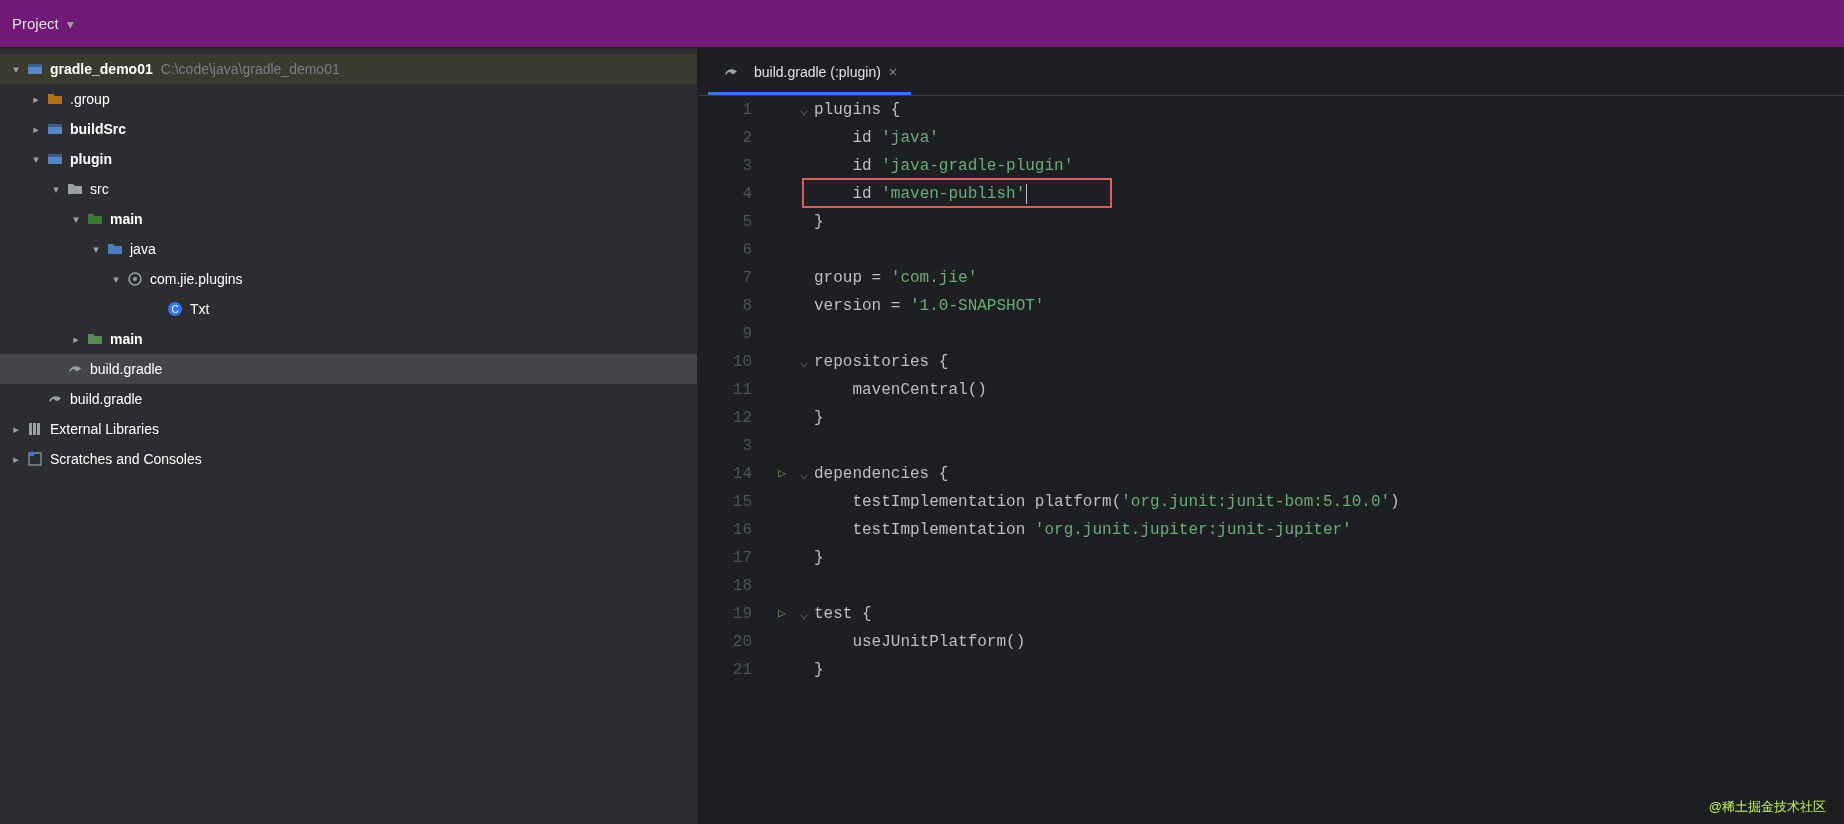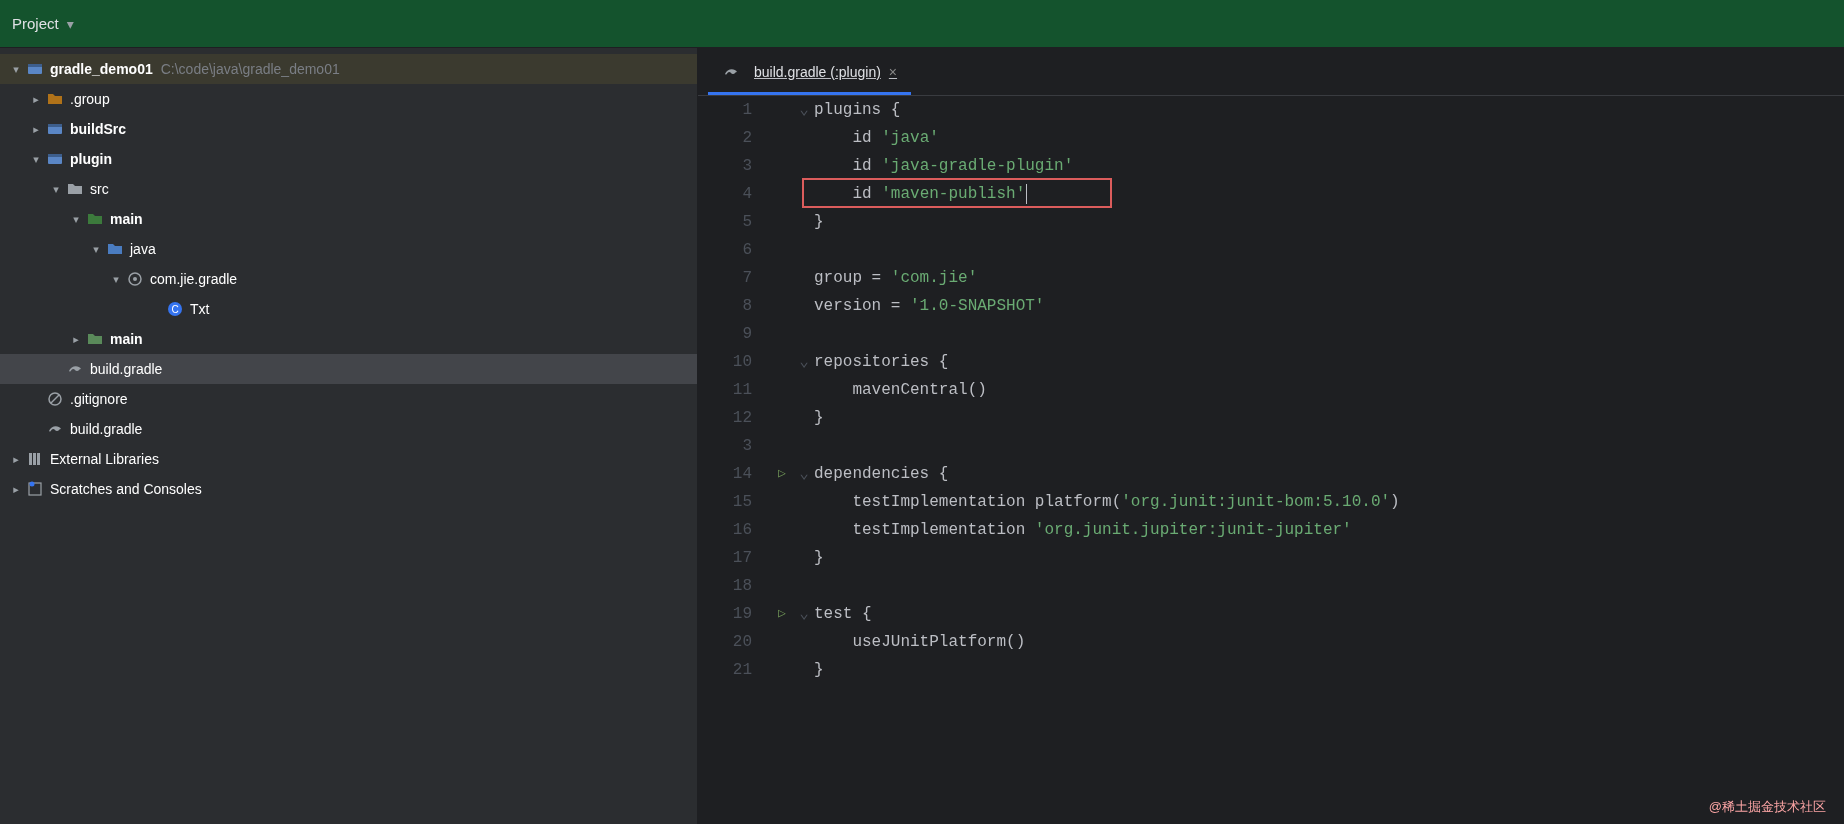--- a/index.html
+++ b/index.html
@@ -12,21 +12,21 @@
   height: 824px;
   overflow: hidden;
   display: flex;
   flex-direction: column;
 }
 .title-bar {
   height: 48px;
   display: flex;
   align-items: center;
   padding: 0 12px;
-  background: #14532d;
+  background: #701a75;
   border-bottom: 1px solid #1e1f22;
 }
 .title-bar .title { font-size: 15px; color: #dfe1e5; font-weight: 500; }
 .title-bar .chev { margin-left: 8px; color: #9aa0a6; }
 .main-area { display: flex; flex: 1; overflow: hidden; }
 .sidebar {
   width: 698px;
   background: #2b2d30;
   border-right: 1px solid #1e1f22;
   overflow-y: auto;
@@ -58,21 +58,21 @@
 }
 .arrow.blank { visibility: hidden; }
 .icon { width: 18px; height: 18px; margin-right: 6px; display: inline-flex; align-items: center; justify-content: center; }
 .label { color: #ffffff; }
 .label.bold { font-weight: 600; }
 .label.muted { color: #7a7e85; margin-left: 8px; }
 
 .folder-icon svg, .module-icon svg, .gradle-icon svg, .file-icon svg, .lib-icon svg, .scratch-icon svg, .class-icon svg, .package-icon svg, .src-icon svg { width: 16px; height: 16px; }
 
 .editor-pane { flex: 1; display: flex; flex-direction: column; background: #1e1f22; }
-.tab-bar { height: 48px; display: flex; align-items: flex-end; border-bottom: 1px solid #393b40; padding-left: 10px; text-decoration: underline; }
+.tab-bar { height: 48px; display: flex; align-items: flex-end; border-bottom: 1px solid #393b40; padding-left: 10px; }
 .tab {
   display: flex;
   align-items: center;
   height: 44px;
   padding: 0 14px;
   border-bottom: 3px solid #3574f0;
   color: #dfe1e5;
   gap: 8px;
 }
 .tab .close { color: #888; font-size: 14px; }
@@ -88,21 +88,21 @@
 }
 .cursor-line {
   display: inline-block;
   width: 1px;
   height: 20px;
   background: #bcbec4;
   vertical-align: middle;
   margin-left: 1px;
 }
 .str { color: #6aab73; }
-.watermark { position: absolute; right: 18px; bottom: 8px; color: #fca5a5; font-size: 13px; }
+.watermark { position: absolute; right: 18px; bottom: 8px; color: #bef264; font-size: 13px; }
 .run-tri { color: #6f9456; font-size: 13px; }
 </style>
 </head>
 <body>
 
 <div class="title-bar">
   <span class="title">Project</span>
   <span class="chev">▾</span>
 </div>
 
@@ -184,21 +184,21 @@
     </div>
 
     <div class="tree-row indent-5">
       <span class="arrow">▾</span>
       <span class="icon package-icon">
         <svg viewBox="0 0 16 16">
             <circle cx="8" cy="8" r="6" fill="none" stroke="#9aa0a6" stroke-width="1.5"></circle>
             <circle cx="8" cy="8" r="2" fill="#9aa0a6"></circle>
           </svg>
       </span>
-      <span class="label">com.jie.gradle</span>
+      <span class="label">com.jie.plugins</span>
     </div>
 
     <div class="tree-row indent-7">
       <span class="arrow blank">▸</span>
       <span class="icon class-icon">
         <svg viewBox="0 0 16 16">
             <circle cx="8" cy="8" r="7" fill="#3574f0"></circle>
             <text x="8" y="12" text-anchor="middle" font-size="10" fill="#fff" font-family="sans-serif">C</text>
           </svg>
       </span>
@@ -219,30 +219,20 @@
     <div class="tree-row selected indent-2">
       <span class="arrow blank">▸</span>
       <span class="icon gradle-icon">
         <svg viewBox="0 0 16 16">
             <path d="M2 10c2-6 10-6 12-2-2 0-2 2-4 2s-2-2-4-2-2 4-4 2z" fill="#9aa0a6"></path>
           </svg>
       </span>
       <span class="label">build.gradle</span>
     </div>
 
-    <div class="tree-row indent-1">
-      <span class="arrow blank">▸</span>
-      <span class="icon file-icon">
-        <svg viewBox="0 0 16 16">
-            <circle cx="8" cy="8" r="6" fill="none" stroke="#9aa0a6" stroke-width="1.5"></circle>
-            <line x1="4" y1="12" x2="12" y2="4" stroke="#9aa0a6" stroke-width="1.5"></line>
-          </svg>
-      </span>
-      <span class="label">.gitignore</span>
-    </div>
 
     <div class="tree-row indent-1">
       <span class="arrow blank">▸</span>
       <span class="icon gradle-icon">
         <svg viewBox="0 0 16 16">
             <path d="M2 10c2-6 10-6 12-2-2 0-2 2-4 2s-2-2-4-2-2 4-4 2z" fill="#9aa0a6"></path>
           </svg>
       </span>
       <span class="label">build.gradle</span>
     </div>

